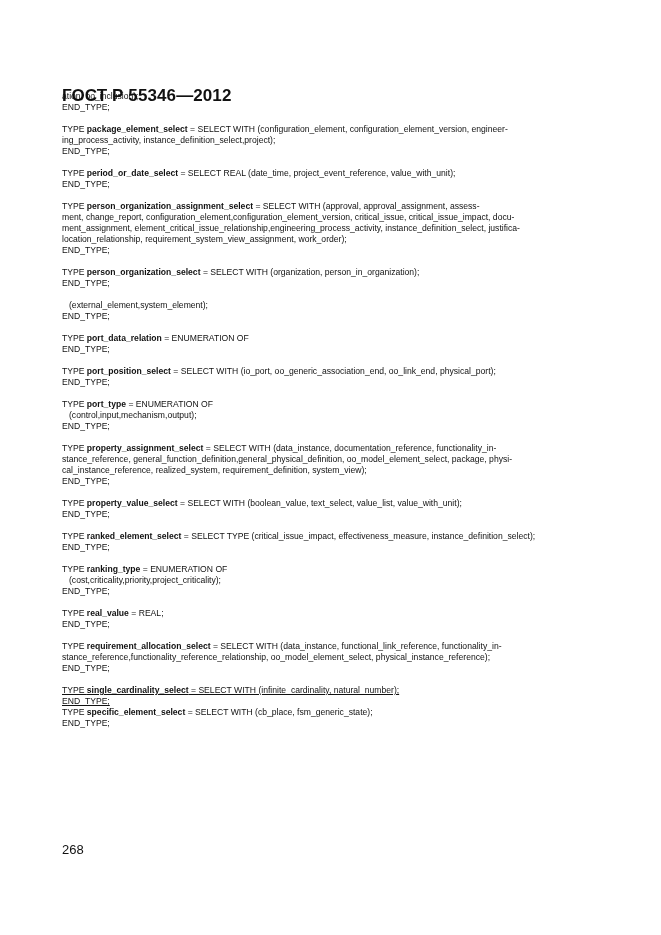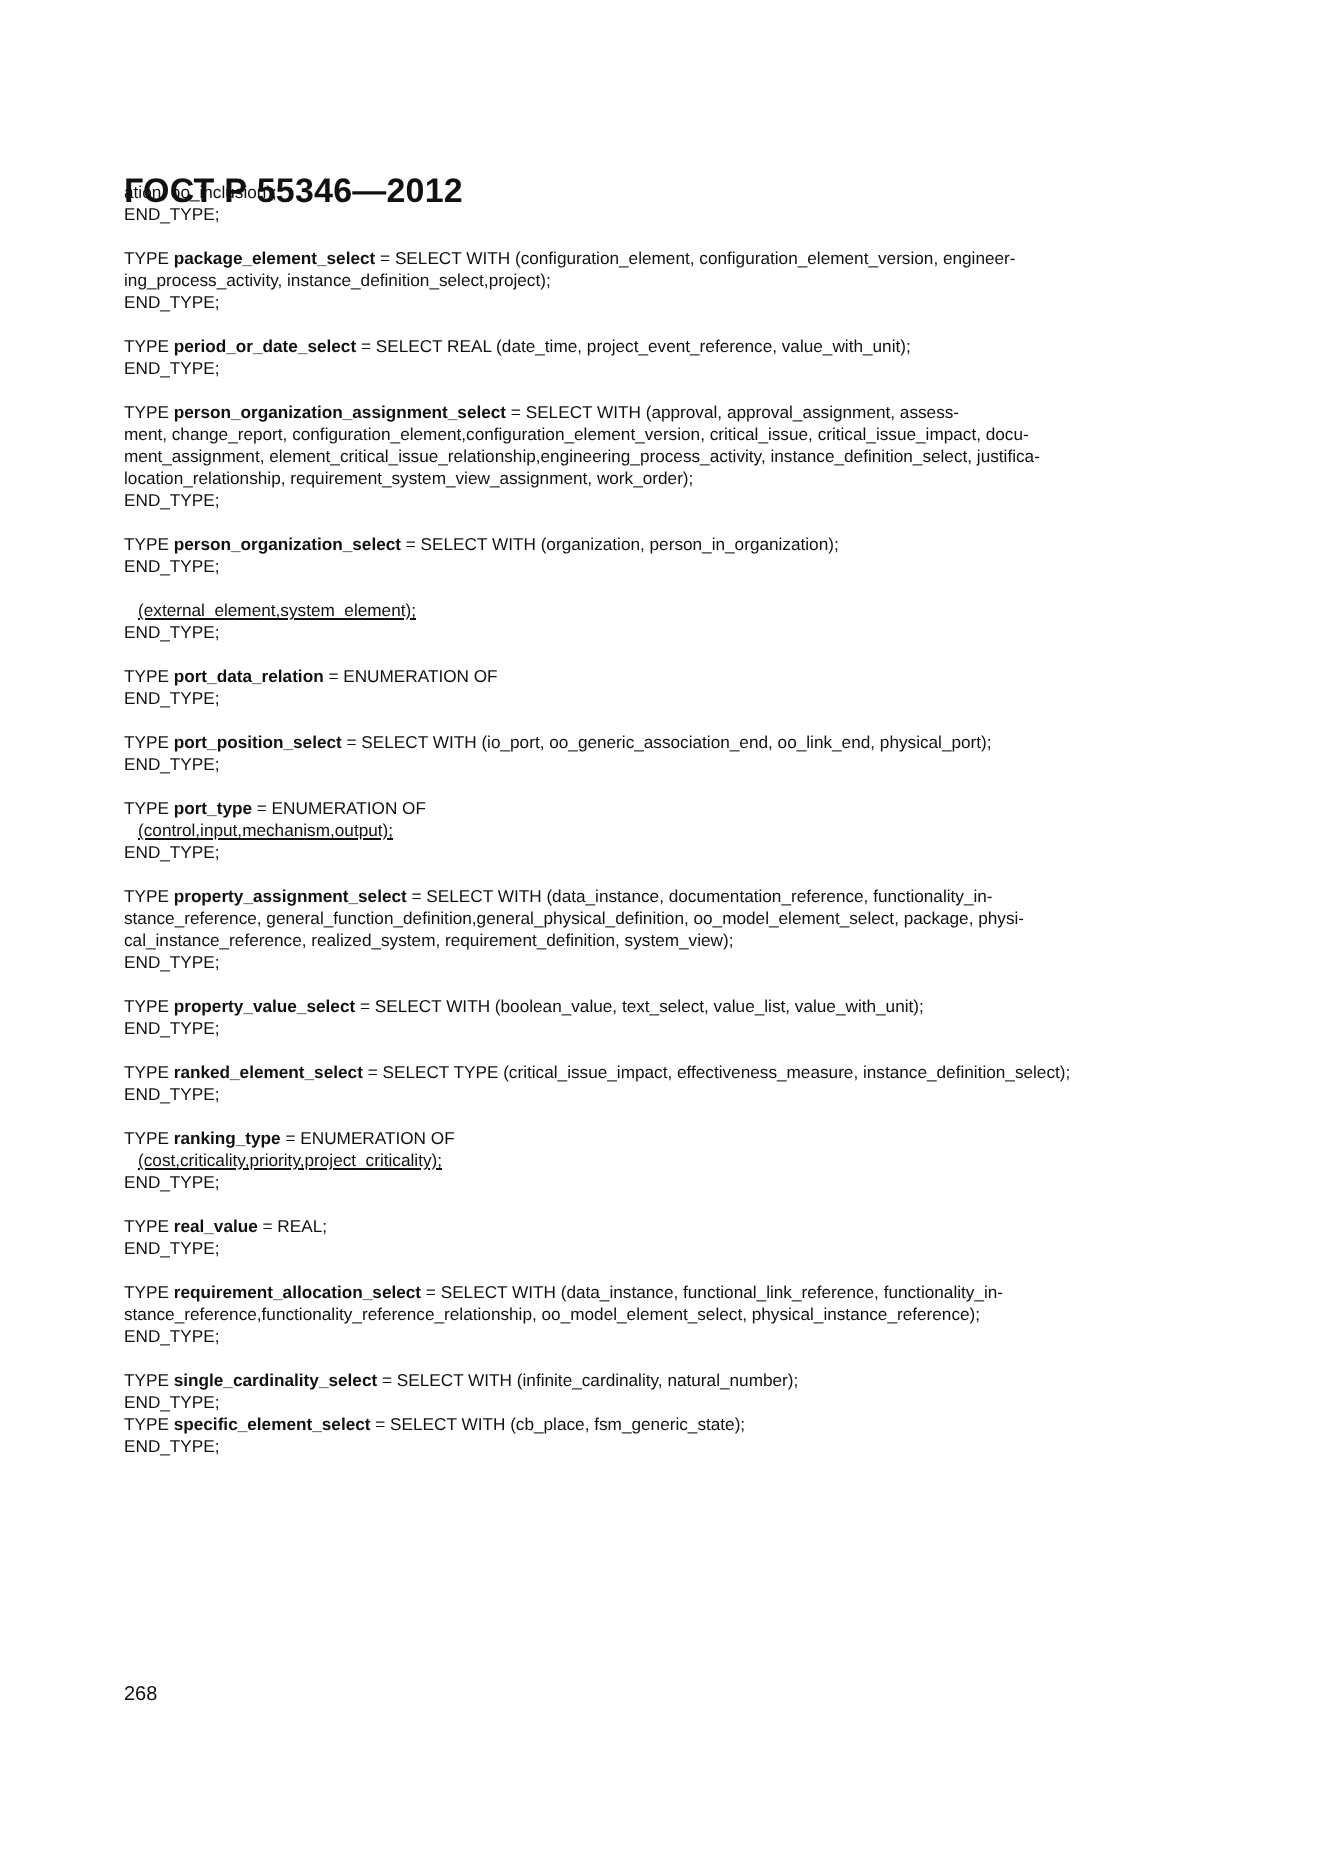--- a/index.html
+++ b/index.html
@@ -1,25 +1,25 @@
 <!DOCTYPE html>
 <html><head>
 <meta charset="utf-8">
 <style>
   html, body { margin: 0; padding: 0; background: #ffffff; }
   body { width: 661px; height: 935px; position: relative; overflow: hidden;
          font-family: "Liberation Sans", sans-serif; color: #111; }
   .page-header { position: absolute; left: 62px; top: 60px; font-size: 17px; font-weight: bold; letter-spacing: 0.1px; margin-top: 26px; }
   .content { position: absolute; left: 62px; top: 91px; width: 545px; font-size: 8.6px; line-height: 11px; }
   .block { margin-bottom: 11px; }
-  .block.tight { margin-bottom: 0; }
+  .block.tight { margin-bottom: 0; text-decoration: underline; }
   .line { white-space: pre; }
   .name { font-weight: bold; text-align: center; }
-  .indent { padding-left: 7px; text-decoration: underline; }
-  .page-number { position: absolute; left: 62px; top: 842px; font-size: 10px; }
+  .indent { padding-left: 7px; }
+  .page-number { position: absolute; left: 62px; top: 842px; font-size: 13px; }
 </style>
 </head>
 <body>
 
 <div class="page-header">ГОСТ Р 55346—2012</div>
 
 <div class="content">
 
   <div class="block">
     <div class="line">ation, oo_inclusion);</div>

